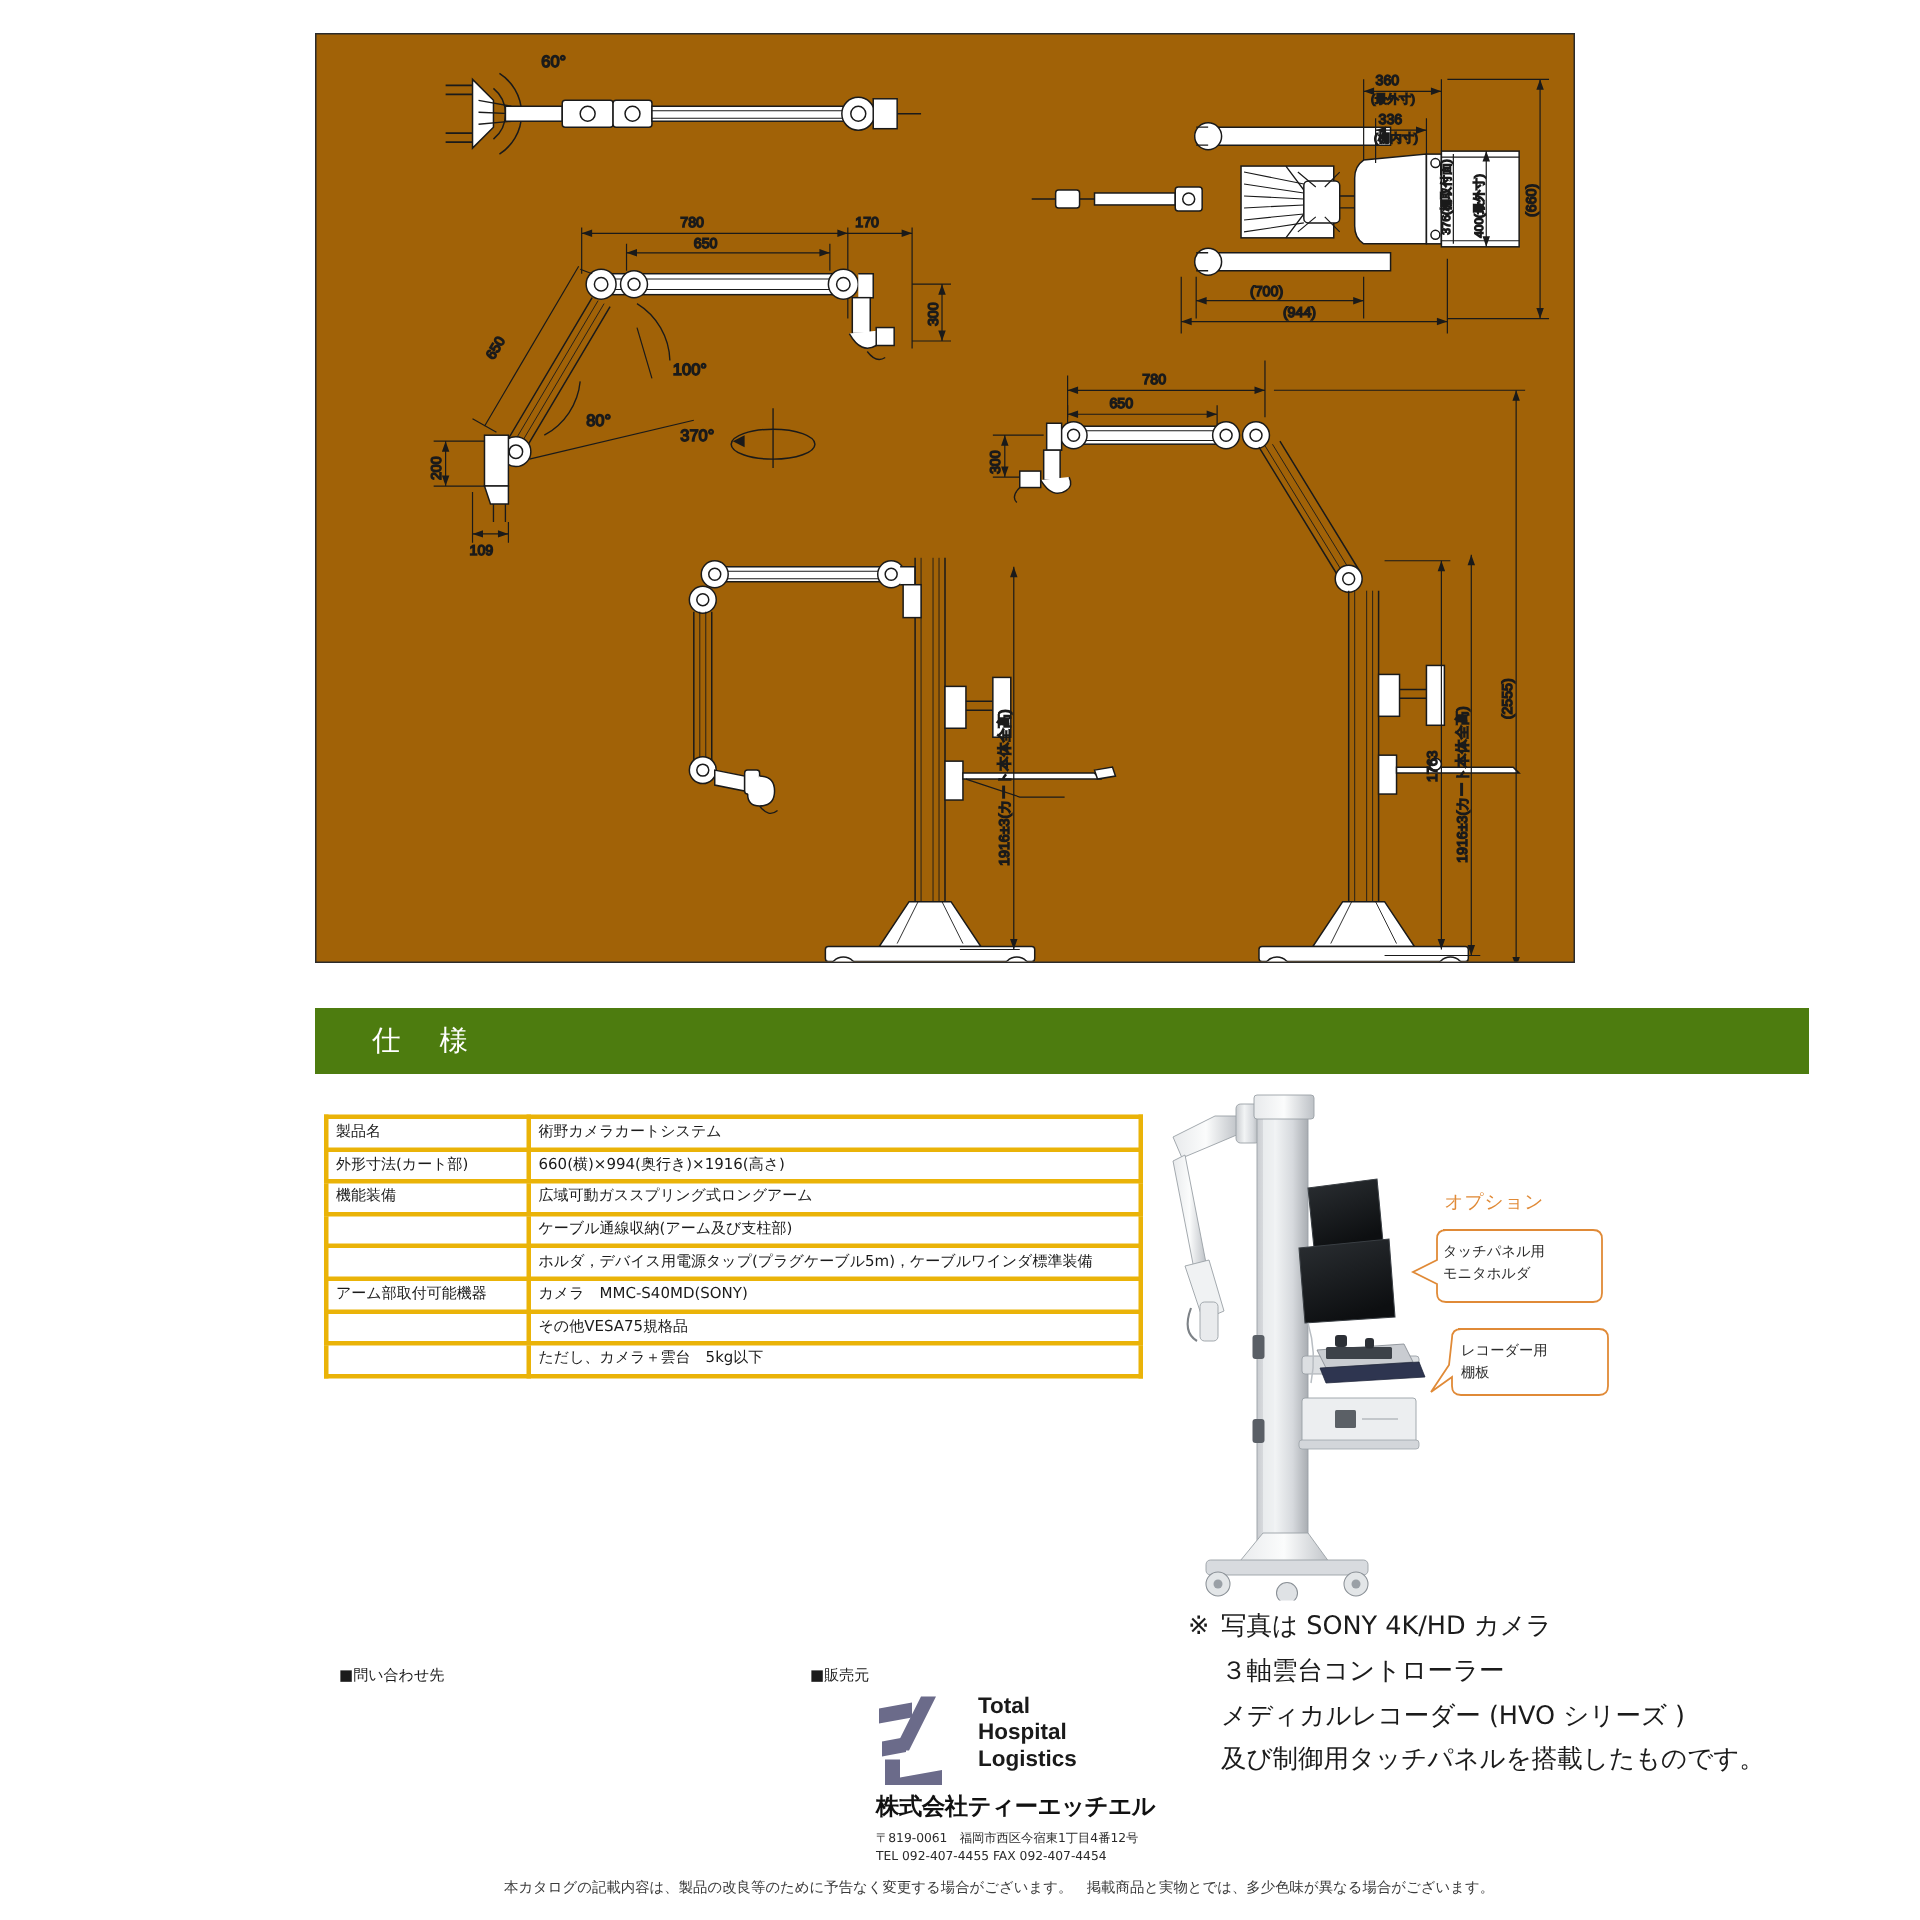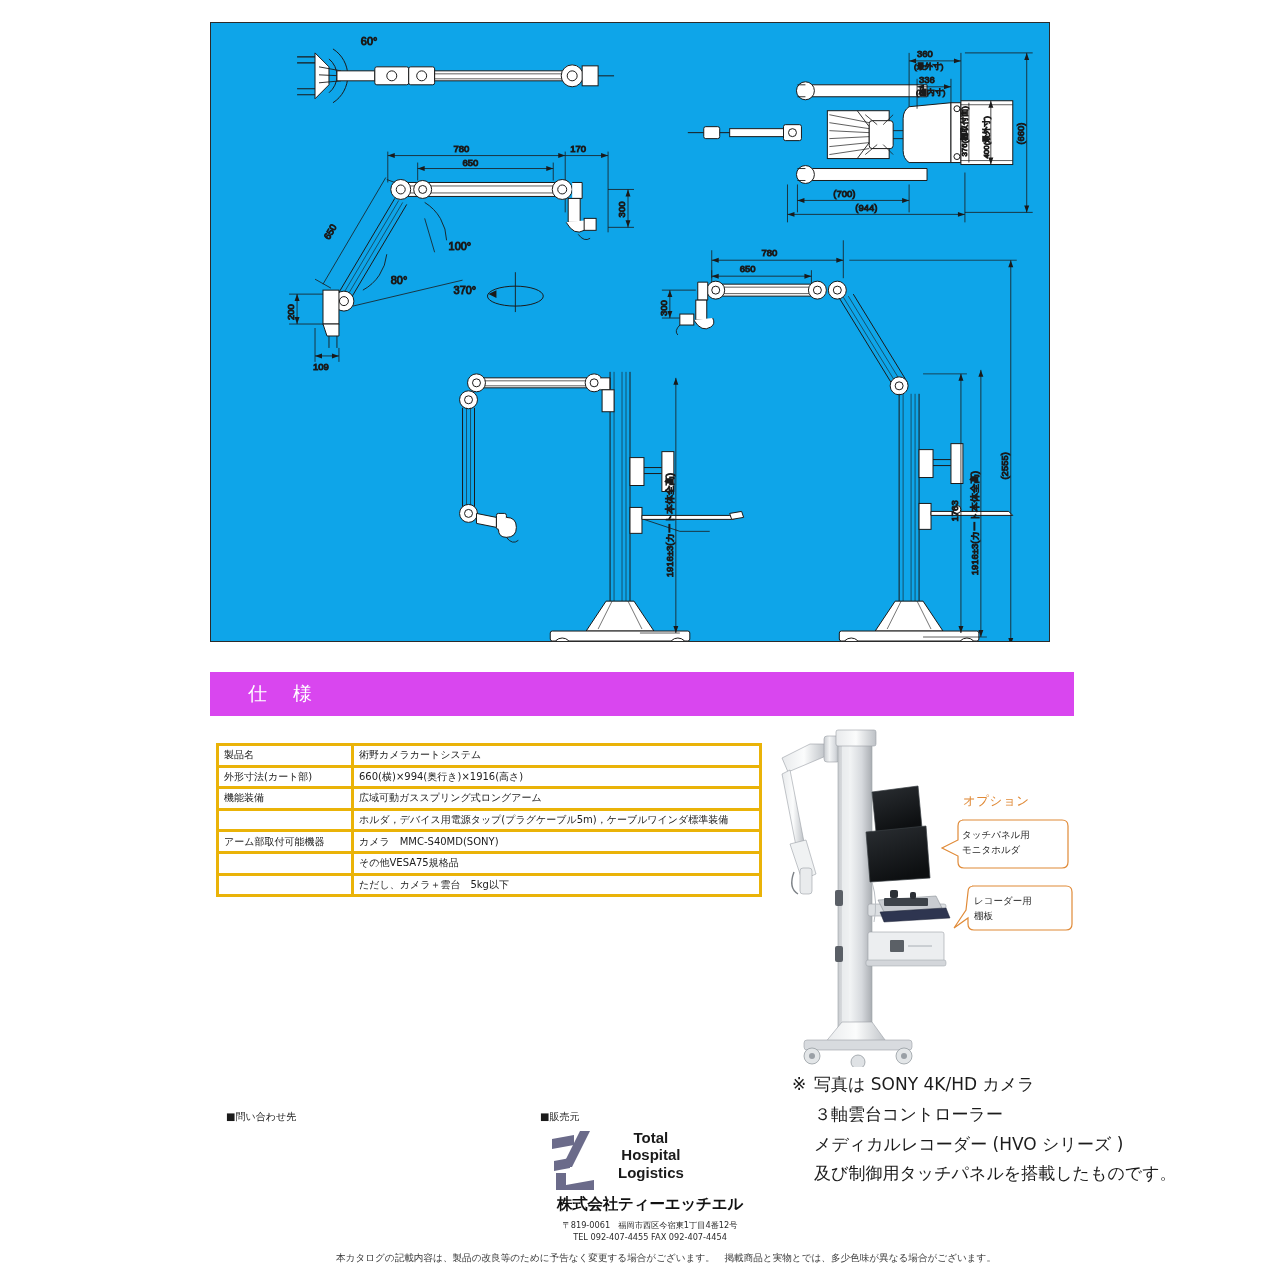--- a/index.html
+++ b/index.html
@@ -6,33 +6,33 @@
   body{
     width:1280px;height:1280px;background:#ffffff;
     font-family:"Liberation Sans","DejaVu Sans",sans-serif;
     color:#231f20;overflow:hidden;position:relative;
   }
   .page{position:absolute;inset:0;}
 
   
   .drawing-frame{
     position:absolute;left:210px;top:22px;width:840px;height:620px;
-    border:1.5px solid #2b2b2b;background:#0ea5e9;box-sizing:border-box;
+    border:1.5px solid #2b2b2b;background:#a16207;box-sizing:border-box;
   }
   .dwg{position:absolute;inset:0;}
   .dwg svg{display:block;width:100%;height:100%;}
 
   .dim-text{font-size:9.5px;fill:#1a1a1a;font-family:"Liberation Sans",sans-serif;}
   .dim-text-s{font-size:8px;fill:#1a1a1a;font-family:"Liberation Sans",sans-serif;}
   .dim-text-b{font-size:11px;fill:#1a1a1a;font-family:"Liberation Sans",sans-serif;}
 
   
   .spec-band{
-    position:absolute;left:210px;top:672px;width:864px;height:44px;
-    background:#d946ef;
+    position:absolute;left:210px;top:672px;width:996px;height:44px;
+    background:#4d7c0f;
   }
   .spec-band-title{
     position:absolute;left:38px;top:50%;transform:translateY(-50%);
     color:#ffffff;font-size:19px;letter-spacing:10px;
     font-family:"DejaVu Sans",sans-serif;
   }
 
   
   .spec-table{
     position:absolute;left:216px;top:743px;width:546px;
@@ -77,21 +77,21 @@
 
   
   .f-contact{
     position:absolute;left:226px;top:1110px;
     font-size:10px;color:#1b1b1b;font-family:"DejaVu Sans",sans-serif;
   }
   .f-dealer{
     position:absolute;left:540px;top:1110px;
     font-size:10px;color:#1b1b1b;font-family:"DejaVu Sans",sans-serif;
   }
-  .logo-block{position:absolute;left:550px;top:1127px;width:200px;text-align:center;}
+  .logo-block{position:absolute;left:584px;top:1127px;width:200px;}
   .logo-row{display:flex;align-items:flex-start;}
   .logo-mark{width:62px;height:66px;flex:0 0 62px;}
   .logo-mark svg{display:block;width:100%;height:100%;}
   .logo-words{
     margin-left:6px;padding-top:2px;
     font-size:15px;font-weight:bold;line-height:1.16;color:#1a1a1a;
     font-family:"Liberation Sans",sans-serif;
   }
   .logo-jp{
     margin-top:1px;font-size:15.5px;font-weight:bold;color:#111;
@@ -406,20 +406,24 @@
         <td class="k">製品名</td>
         <td class="v">術野カメラカートシステム</td>
       </tr>
       <tr>
         <td class="k">外形寸法(カート部)</td>
         <td class="v">660(横)×994(奥行き)×1916(高さ)</td>
       </tr>
       <tr>
         <td class="k">機能装備</td>
         <td class="v">広域可動ガススプリング式ロングアーム</td>
+      </tr>
+      <tr>
+        <td class="k"></td>
+        <td class="v">ケーブル通線収納(アーム及び支柱部)</td>
       </tr>
       <tr>
         <td class="k"></td>
         <td class="v">ホルダ，デバイス用電源タップ(プラグケーブル5m)，ケーブルワインダ標準装備</td>
       </tr>
       <tr>
         <td class="k">アーム部取付可能機器</td>
         <td class="v">カメラ　MMC-S40MD(SONY)</td>
       </tr>
       <tr>

